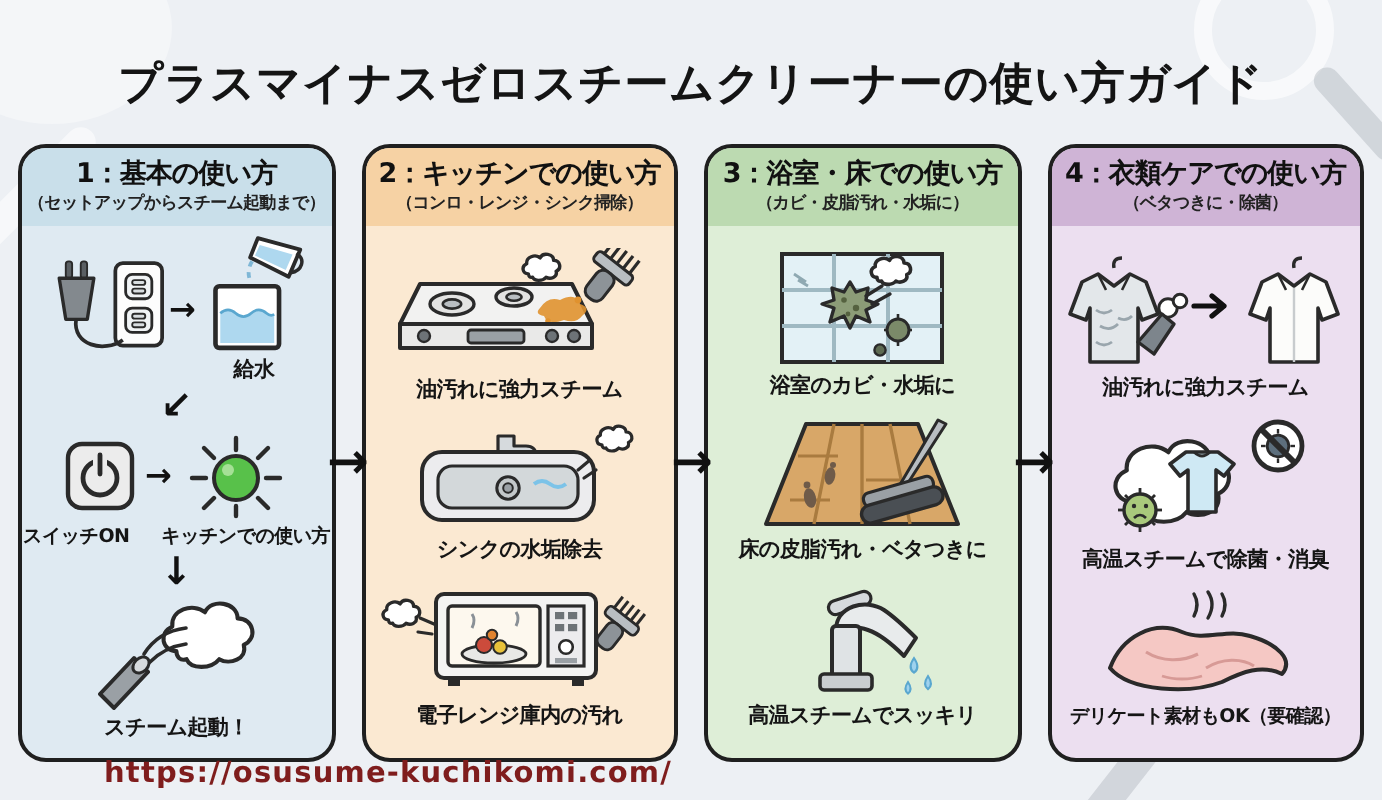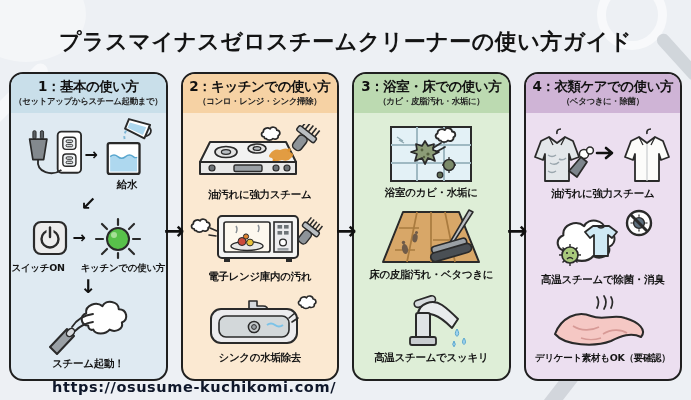--- a/index.html
+++ b/index.html
@@ -27,21 +27,21 @@
   .hrow{display:flex;align-items:center;gap:3px;}
   .mini-arrow{font-size:16px;font-weight:bold;color:#111;line-height:1;}
   .big-arrow{font-size:19px;font-weight:bold;color:#111;line-height:1;}
   .cap-row{display:flex;gap:16px;align-items:baseline;}
   .cap-row .caption{font-size:9.5px;}
   svg{display:block;}
 
   .connector{position:absolute;top:218px;transform:translateX(-50%);font-size:25px;font-weight:bold;color:#111;z-index:5;line-height:1;}
   .connector.c1{left:174px;} .connector.c2{left:346px;} .connector.c3{left:517px;}
 
-  .watermark{position:absolute;left:52px;top:379px;font-size:14.5px;font-weight:bold;color:#0f172a;letter-spacing:.6px;}
+  .watermark{position:absolute;left:52px;top:379px;font-size:14.5px;font-weight:bold;color:#7f1d1d;letter-spacing:.6px;}
 </style>
 </head>
 <body>
 
 <div class="stage" style="background: rgb(237, 240, 244);">
   <div class="deco deco-blob-tl"></div>
   <div class="deco deco-wedge-tl"></div>
   <div class="deco deco-ring-tr"></div>
   <div class="deco deco-stripe-tr"></div>
   <div class="deco deco-stripe-br"></div>
@@ -171,20 +171,38 @@
               <rect x="44" y="41" width="28" height="6.5" rx="1.5" fill="#9aa0a5" stroke="#2a2a2a" stroke-width="1.4"></rect>
               <circle cx="22" cy="44" r="3" fill="#6d7377" stroke="#2a2a2a" stroke-width="1.2"></circle>
               <circle cx="86" cy="44" r="3" fill="#6d7377" stroke="#2a2a2a" stroke-width="1.2"></circle>
               <circle cx="97" cy="44" r="3" fill="#6d7377" stroke="#2a2a2a" stroke-width="1.2"></circle>
             </svg>
           </span>
           <span class="caption">油汚れに強力スチーム</span>
         </div>
         <div class="item">
           <span>
+            <svg width="126" height="56" viewBox="0 0 126 56">
+              <path d="M52,16 v-8 h8 v5 h6 q5,0 5,5 v3 h-6 v-1.5 q0,-1.5 -2,-1.5 h-11 z" fill="#d6dadd" stroke="#2a2a2a" stroke-width="1.6" stroke-linejoin="round"></path>
+              <rect x="14" y="16" width="86" height="34" rx="10" fill="#ececee" stroke="#2a2a2a" stroke-width="2"></rect>
+              <rect x="22" y="23" width="70" height="21" rx="7" fill="#d3d8da" stroke="#2a2a2a" stroke-width="1.6"></rect>
+              <circle cx="57" cy="34" r="5.6" fill="#c3c8ca" stroke="#2a2a2a" stroke-width="1.5"></circle>
+              <circle cx="57" cy="34" r="2.4" fill="#9aa0a5" stroke="#2a2a2a" stroke-width="1"></circle>
+              <path d="M70,32 q4,-3 8,0 q4,3 8,0" fill="none" stroke="#7cc3e8" stroke-width="2"></path>
+              <g transform="translate(100,2) scale(0.4)">
+                <path d="M10,26 C3,26 1,17 8,14 C7,6 18,2 24,7 C27,0 40,2 40,10 C48,10 50,20 43,23 C45,30 36,33 31,30 C27,35 17,35 15,30 C12,31 10,29 10,26 Z" fill="#fff" stroke="#2a2a2a" stroke-width="4" stroke-linejoin="round"></path>
+              </g>
+              <line x1="98" y1="20" x2="92" y2="25" stroke="#2a2a2a" stroke-width="1.6" stroke-linecap="round"></line>
+              <line x1="101" y1="25" x2="95" y2="29" stroke="#2a2a2a" stroke-width="1.6" stroke-linecap="round"></line>
+            </svg>
+          </span>
+          <span class="caption">シンクの水垢除去</span>
+        </div>
+        <div class="item">
+          <span>
             <svg width="140" height="58" viewBox="0 0 140 58">
               <g transform="translate(0,8) scale(0.42)">
                 <path d="M10,26 C3,26 1,17 8,14 C7,6 18,2 24,7 C27,0 40,2 40,10 C48,10 50,20 43,23 C45,30 36,33 31,30 C27,35 17,35 15,30 C12,31 10,29 10,26 Z" fill="#fff" stroke="#2a2a2a" stroke-width="4" stroke-linejoin="round"></path>
               </g>
               <line x1="20" y1="18" x2="27" y2="21" stroke="#2a2a2a" stroke-width="1.6" stroke-linecap="round"></line>
               <line x1="19" y1="25" x2="26" y2="26" stroke="#2a2a2a" stroke-width="1.6" stroke-linecap="round"></line>
               <rect x="28" y="6" width="80" height="42" rx="4" fill="#f4f4f3" stroke="#2a2a2a" stroke-width="2"></rect>
               <rect x="34" y="12" width="46" height="30" rx="2" fill="#fdf8ee" stroke="#2a2a2a" stroke-width="1.7"></rect>
               <ellipse cx="57" cy="36" rx="16" ry="4.5" fill="#e8e8e6" stroke="#2a2a2a" stroke-width="1.4"></ellipse>
               <circle cx="52" cy="31.5" r="4" fill="#cc4b3b" stroke="#2a2a2a" stroke-width="1"></circle>
@@ -207,38 +225,20 @@
                   <line x1="8" y1="0" x2="8" y2="7" stroke="#2a2a2a" stroke-width="1.5"></line>
                   <line x1="11.5" y1="0" x2="11.5" y2="7" stroke="#2a2a2a" stroke-width="1.5"></line>
                   <line x1="15" y1="0" x2="15" y2="7" stroke="#2a2a2a" stroke-width="1.5"></line>
                 <rect x="-1.5" y="7" width="19" height="5.5" rx="2" fill="#b9bec2" stroke="#2a2a2a" stroke-width="1.4"></rect>
                 <rect x="3.5" y="12.5" width="9" height="14" rx="3.5" fill="#8d9398" stroke="#2a2a2a" stroke-width="1.4"></rect>
               </g>
             </svg>
           </span>
           <span class="caption">電子レンジ庫内の汚れ</span>
         </div>
-        <div class="item">
-          <span>
-            <svg width="126" height="56" viewBox="0 0 126 56">
-              <path d="M52,16 v-8 h8 v5 h6 q5,0 5,5 v3 h-6 v-1.5 q0,-1.5 -2,-1.5 h-11 z" fill="#d6dadd" stroke="#2a2a2a" stroke-width="1.6" stroke-linejoin="round"></path>
-              <rect x="14" y="16" width="86" height="34" rx="10" fill="#ececee" stroke="#2a2a2a" stroke-width="2"></rect>
-              <rect x="22" y="23" width="70" height="21" rx="7" fill="#d3d8da" stroke="#2a2a2a" stroke-width="1.6"></rect>
-              <circle cx="57" cy="34" r="5.6" fill="#c3c8ca" stroke="#2a2a2a" stroke-width="1.5"></circle>
-              <circle cx="57" cy="34" r="2.4" fill="#9aa0a5" stroke="#2a2a2a" stroke-width="1"></circle>
-              <path d="M70,32 q4,-3 8,0 q4,3 8,0" fill="none" stroke="#7cc3e8" stroke-width="2"></path>
-              <g transform="translate(100,2) scale(0.4)">
-                <path d="M10,26 C3,26 1,17 8,14 C7,6 18,2 24,7 C27,0 40,2 40,10 C48,10 50,20 43,23 C45,30 36,33 31,30 C27,35 17,35 15,30 C12,31 10,29 10,26 Z" fill="#fff" stroke="#2a2a2a" stroke-width="4" stroke-linejoin="round"></path>
-              </g>
-              <line x1="98" y1="20" x2="92" y2="25" stroke="#2a2a2a" stroke-width="1.6" stroke-linecap="round"></line>
-              <line x1="101" y1="25" x2="95" y2="29" stroke="#2a2a2a" stroke-width="1.6" stroke-linecap="round"></line>
-            </svg>
-          </span>
-          <span class="caption">シンクの水垢除去</span>
-        </div>
       </div>
     </section>
 
     <section class="col" style="--head: #bcdab1; --body: #deeed7;">
       <header class="col-header">
         <div class="col-title">3：浴室・床での使い方</div>
         <div class="col-sub">（カビ・皮脂汚れ・水垢に）</div>
       </header>
       <div class="col-body">
         <div class="item">

